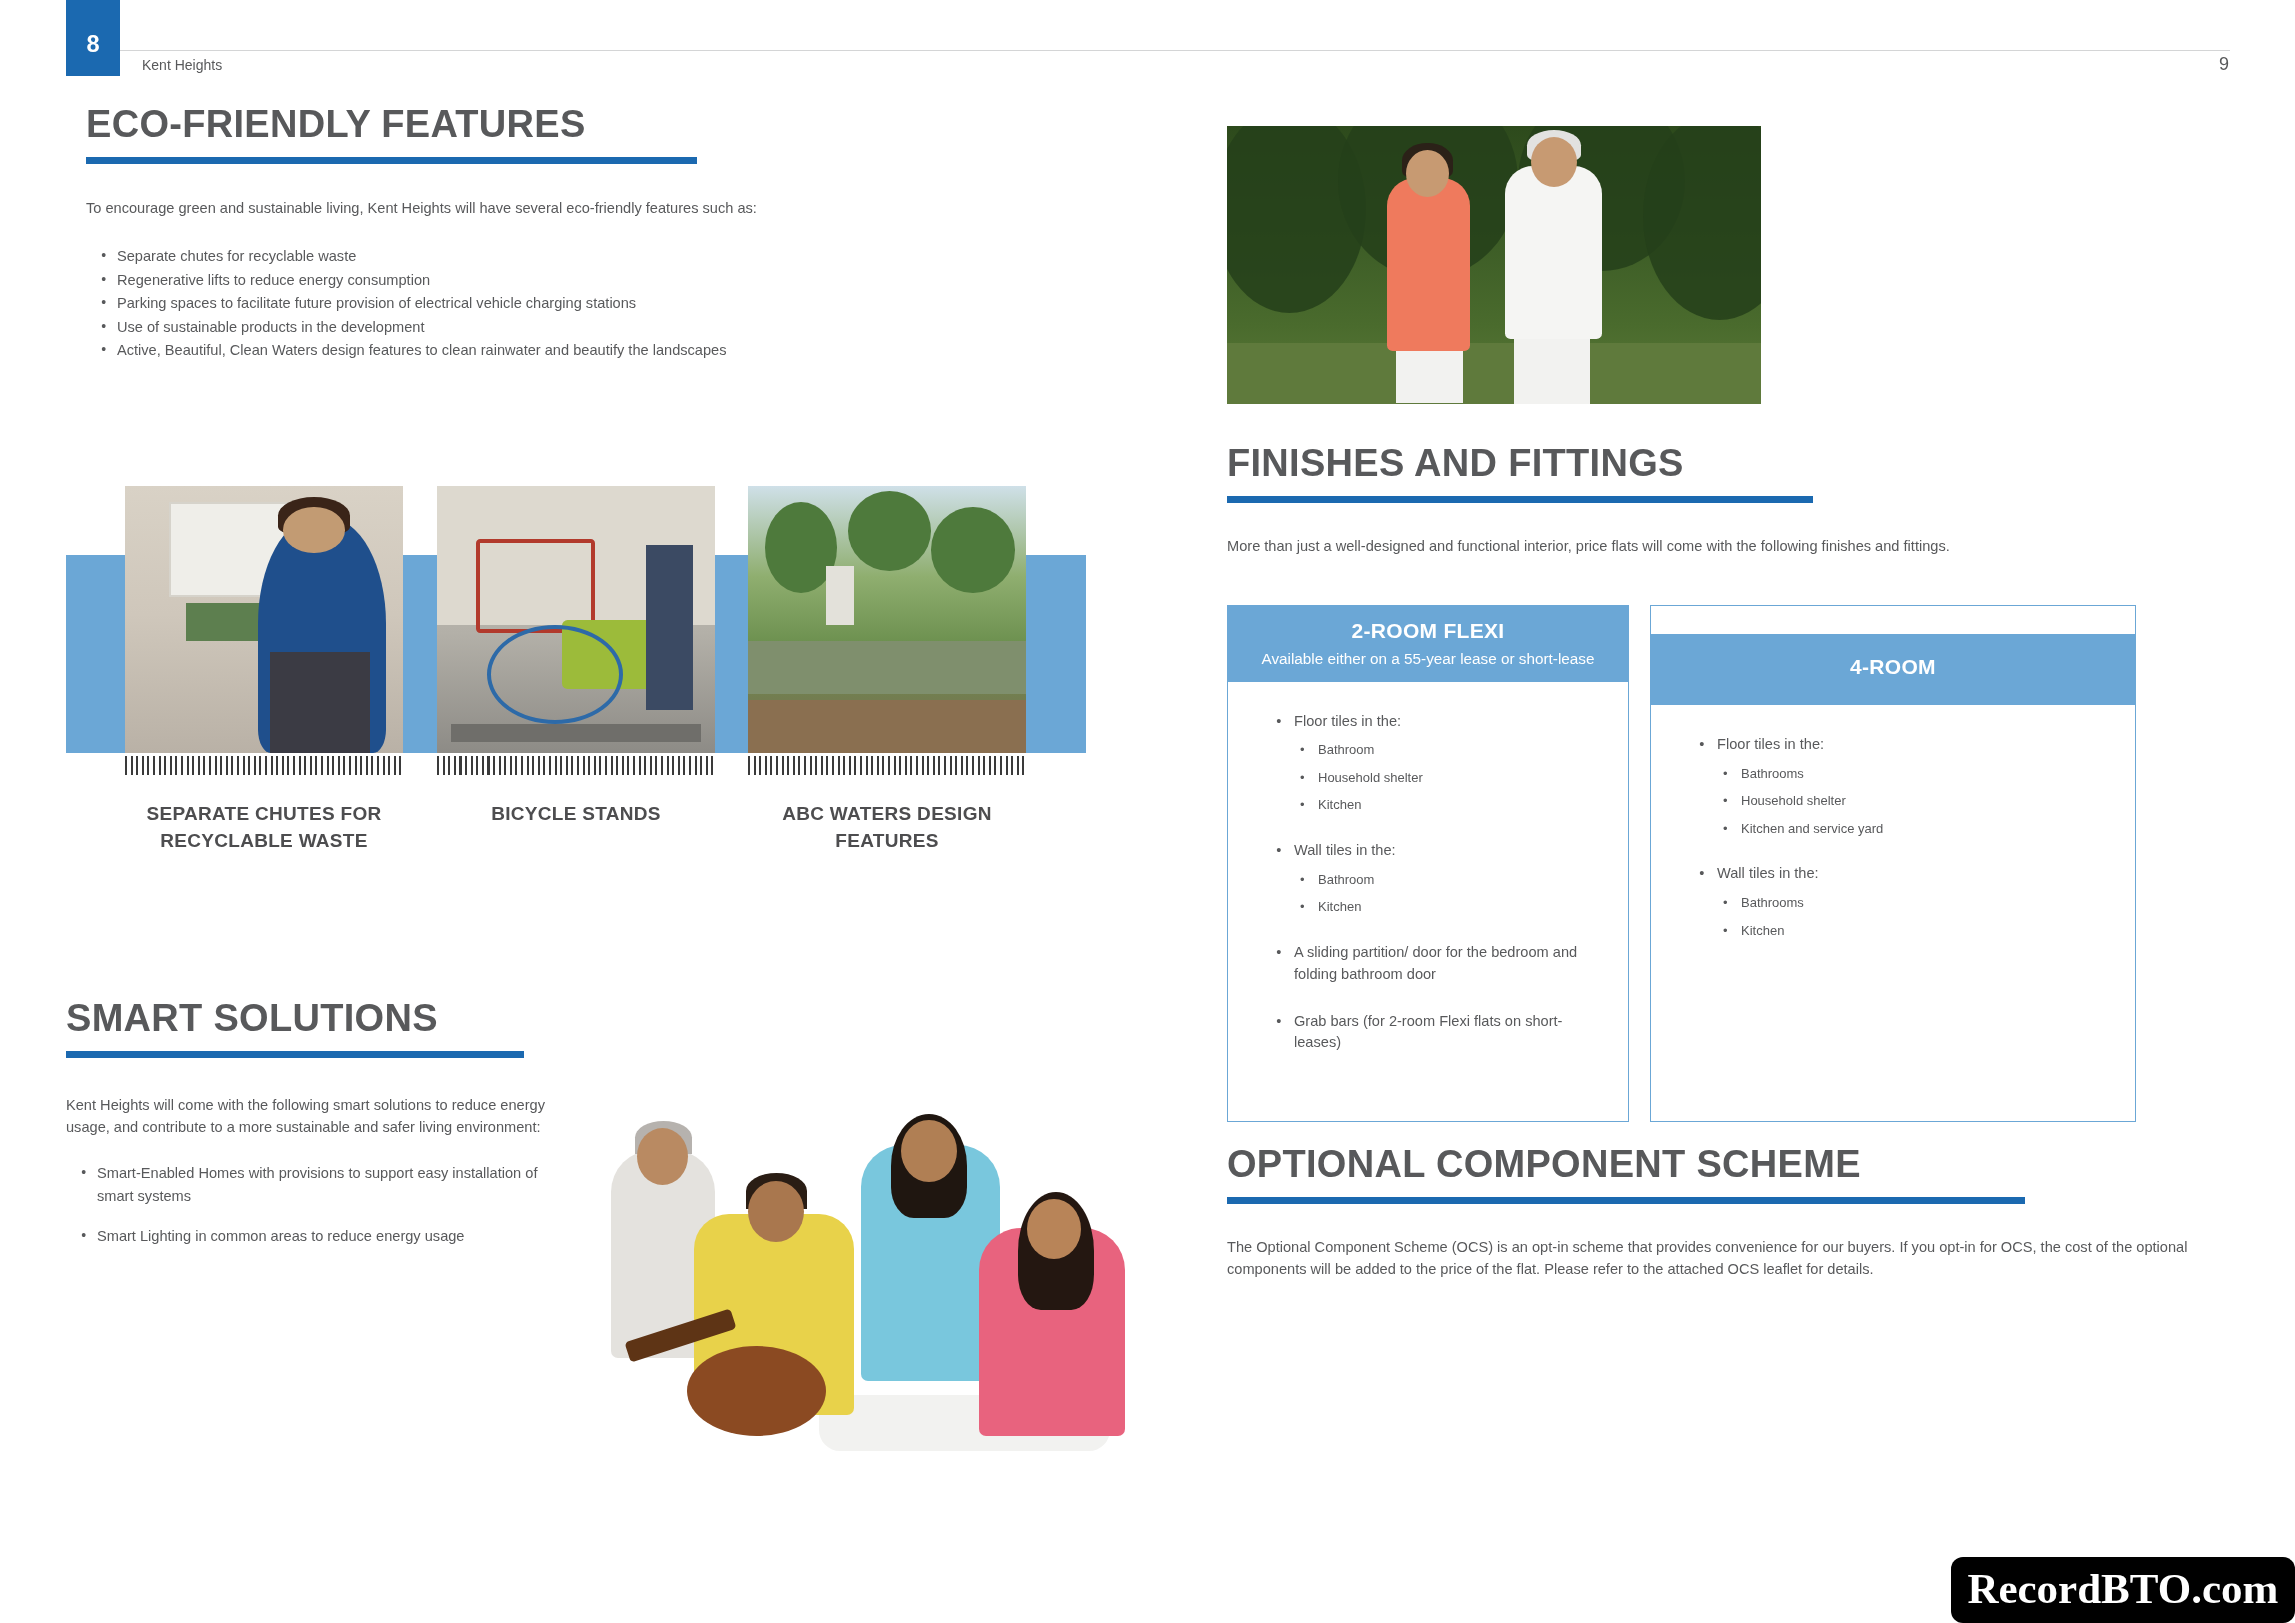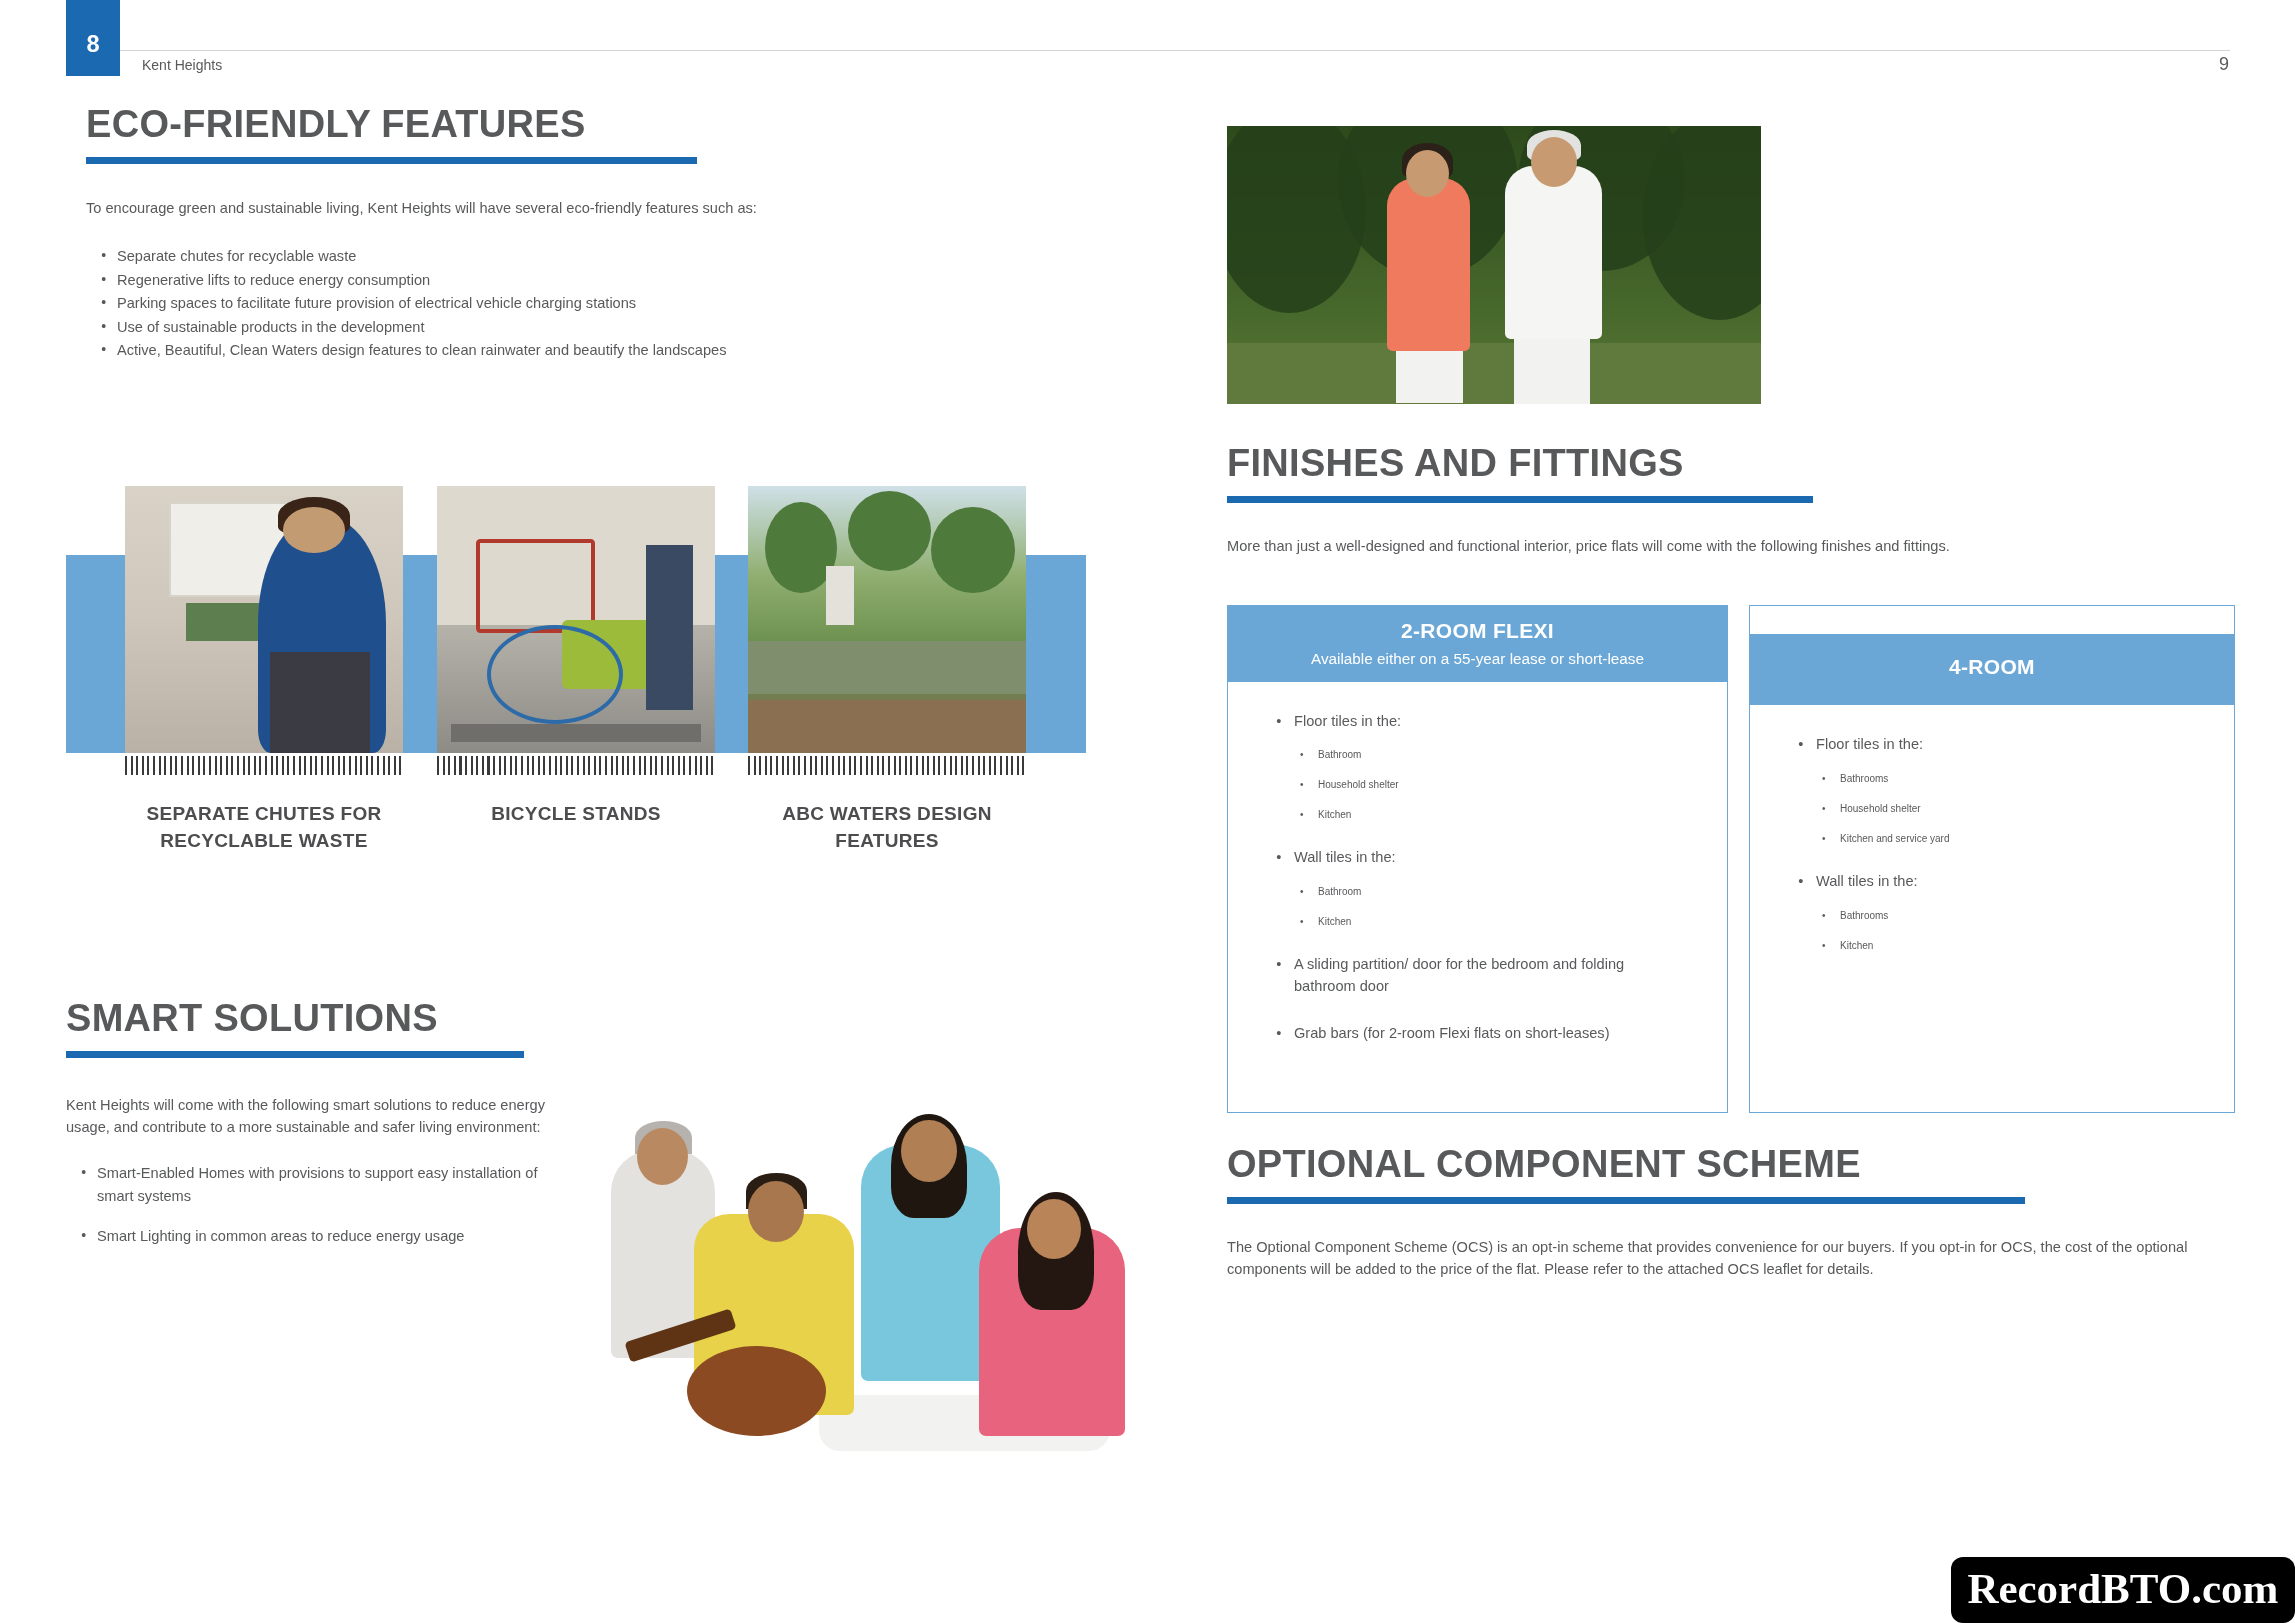--- a/index.html
+++ b/index.html
@@ -260,21 +260,21 @@
     top: 605px;
     width: 1008px;
     display: flex;
     gap: 21px;
   }
   .ff-card {
     border: 1.4px solid #6ba7d6;
     background: #ffffff;
     box-sizing: border-box;
   }
-  .ff-card.two-room { width: 501px; }
+  .ff-card.two-room { width: 402px; }
   .ff-card.four-room { width: 486px; }
   .ff-head {
     background: #6ba7d6;
     color: #ffffff;
     text-align: center;
     padding: 12.5px 7px 14px;
   }
   .ff-head .t {
     font-size: 21px;
     font-weight: bold;
@@ -301,24 +301,24 @@
   }
   .ff-l1:before {
     content: "\2022";
     position: absolute;
     left: 8.3px;
     top: 0;
   }
   .ff-l2 {
     position: relative;
     padding-left: 50px;
-    font-size: 10px;
+    font-size: 13px;
     line-height: 1.5;
     color: #58595b;
-    margin-top: 15px;
+    margin-top: 8px;
   }
   .ff-l2:before {
     content: "\2022";
     position: absolute;
     left: 32px;
     top: 0;
   }
 
   .ocs-block { position: absolute; left: 1227px; top: 1145px; width: 819px; }
   #ocs-intro { margin-top: 32px; text-align: left; }

